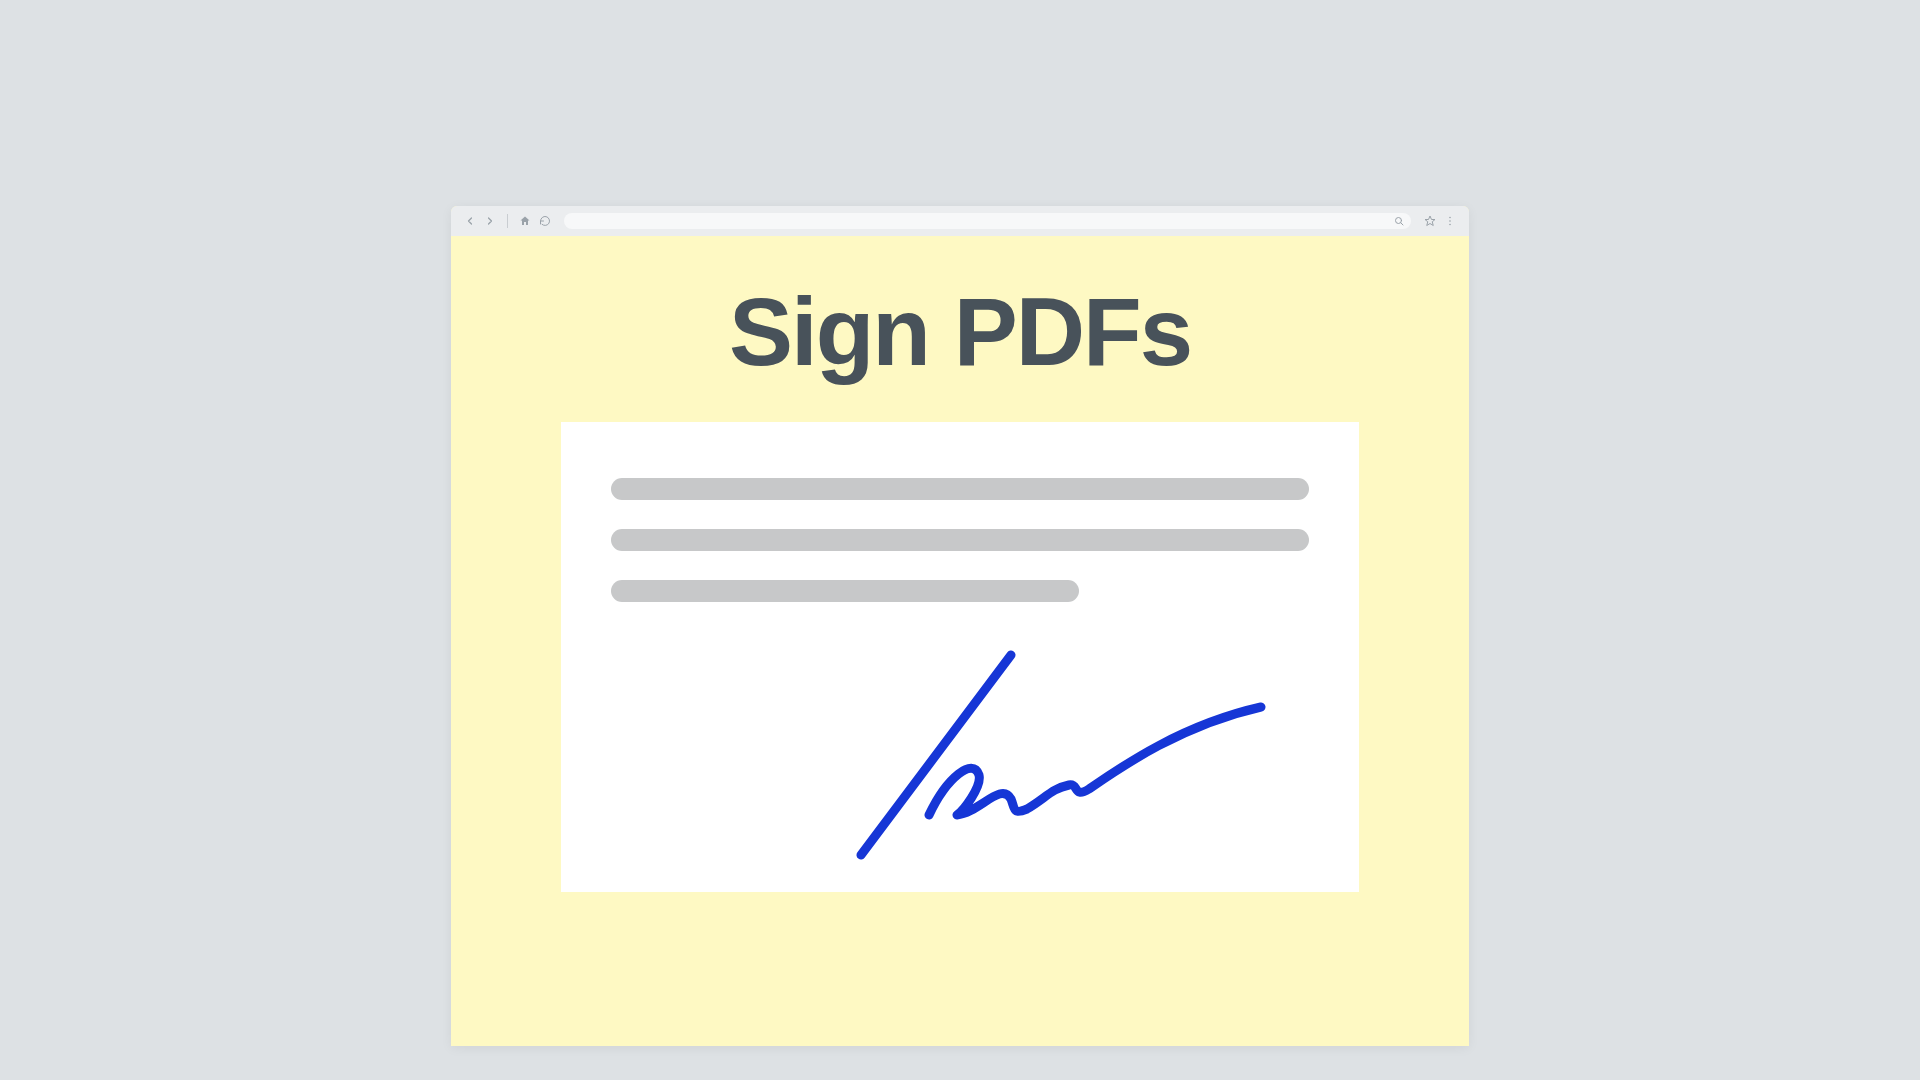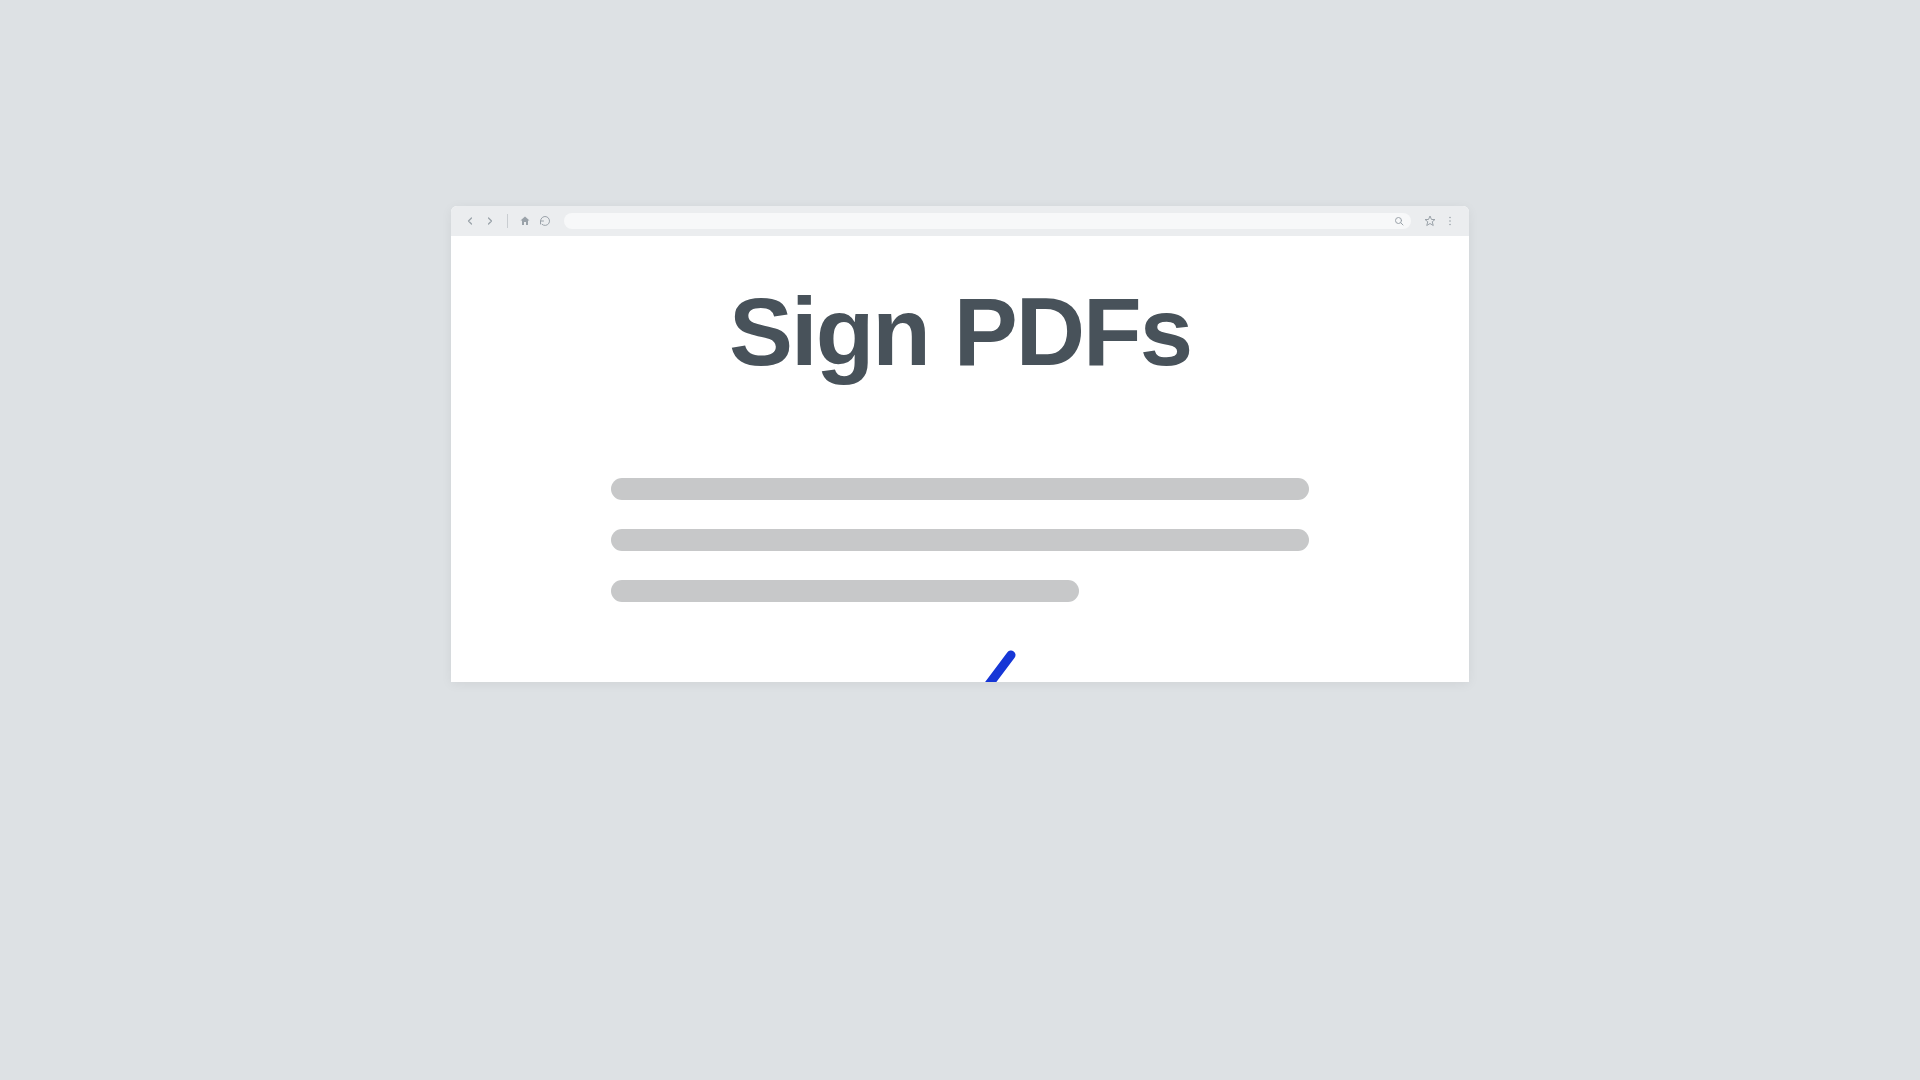--- a/index.html
+++ b/index.html
@@ -17,22 +17,22 @@
     height: 819px;
     background: #dde1e4;
     position: relative;
   }
 
   .browser-window {
     position: absolute;
     left: 219px;
     top: 75px;
     width: 1018px;
-    height: 476px;
-    background: #ffffff;
+    height: 840px;
+    background: #fef9c3;
     border-radius: 6px 6px 0 0;
     box-shadow: 0 2px 12px rgba(0,0,0,0.06);
     overflow: hidden;
   }
 
   .browser-toolbar {
     height: 30px;
     background: #ebedef;
     display: flex;
     align-items: center;

